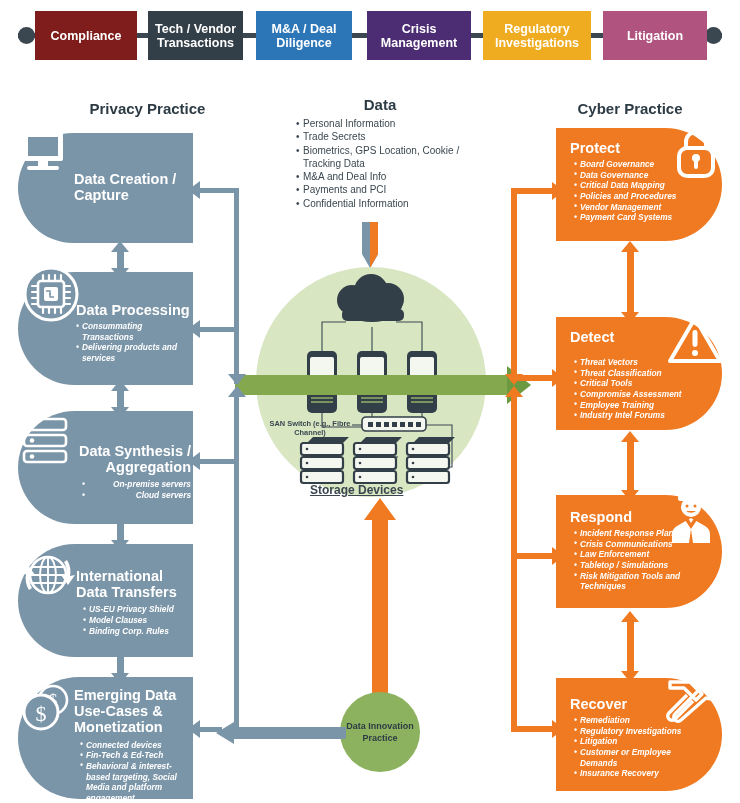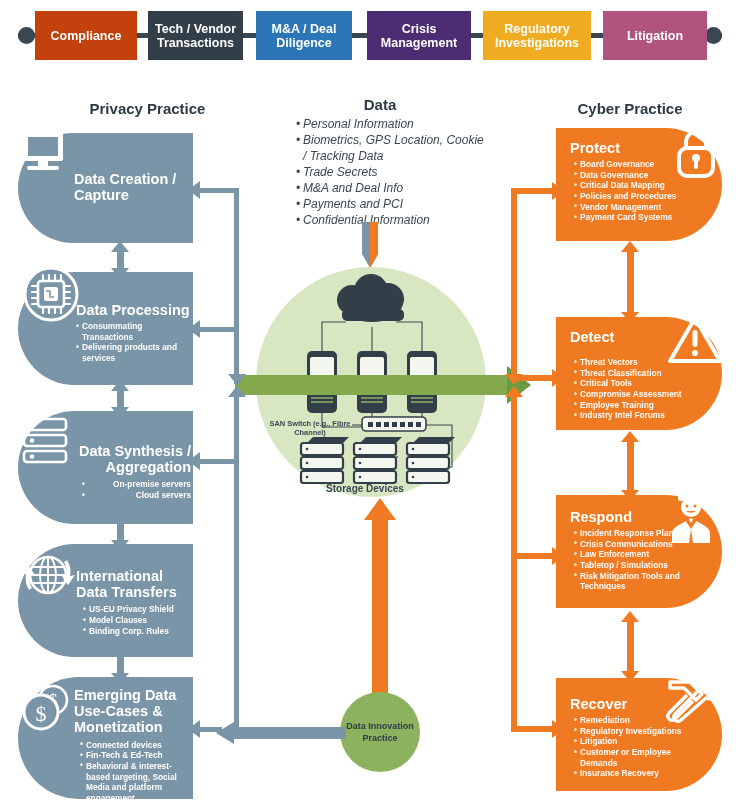--- a/index.html
+++ b/index.html
@@ -42,21 +42,21 @@
   
   .panel { position:absolute; color:#fff; }
   .panel .shape { position:absolute; inset:0; }
   .panel .body { position:absolute; z-index:3; }
   .panel h3 {
     font-size:14.5px; font-weight:700; line-height:1.12; margin-bottom:3px;
   }
   .panel ul { list-style:none; }
   .panel li {
     font-size:8.3px; line-height:1.28; font-weight:600;
-    padding-left:6px; position:relative;
+    padding-left:6px; position:relative;font-style:italic;
   }
   .panel li::before {
     content:"\2022"; position:absolute; left:0; top:-0.5px;
   }
   .panel .icon {
     position:absolute; z-index:4;
   }
 
   .left-panel .shape {
     background:#7b95a8;
@@ -70,22 +70,22 @@
   
   #datahead {
     position:absolute; left:290px; top:96px; width:180px;
     text-align:center; font-size:15px; font-weight:700; color:#2d3b45;
   }
   #datalist {
     position:absolute; left:296px; top:117px; width:190px;
     list-style:none;
   }
   #datalist li {
-    font-size:12px; line-height:1.33; color:#3a4750;
-    padding-left:7px; position:relative;font-style:italic;
+    font-size:10px; line-height:1.33; color:#3a4750;
+    padding-left:7px; position:relative;
   }
   #datalist li::before { content:"\2022"; position:absolute; left:0; }
 
   
   #greencircle {
     position:absolute; left:256px; top:267px; width:230px; height:230px;
     border-radius:50%; background:#d8e6c2;
   }
   #greenbar {
     position:absolute; left:235px; top:375px; width:272px; height:20px;
@@ -98,21 +98,21 @@
     border-bottom:19px solid transparent;
     border-left:24px solid #6b9a41;
   }
   .san-label {
     position:absolute; left:264px; top:419px; width:92px;
     text-align:center; font-size:7.4px; font-weight:700;
     color:#3a4750; line-height:1.25;
   }
   .storage-label {
     position:absolute; left:310px; top:483px; width:110px;
-    text-align:center; font-size:10px; font-weight:700; color:#3a4750;
+    text-align:left; font-size:12px; font-weight:700; color:#3a4750;text-decoration:underline;
   }
 
   
   #innov {
     position:absolute; left:340px; top:692px; width:80px; height:80px;
     border-radius:50%; background:#8cb25f;
     display:flex; align-items:center; justify-content:center;
     text-align:center; font-size:9px; font-weight:600;
     color:#2d3b45; line-height:1.35;
   }
@@ -135,21 +135,21 @@
   svg { display:block; overflow:visible; }
 </style>
 </head>
 <body>
 
 <div id="topbar">
   <div class="rail"></div>
   <div class="knob left"></div>
   <div class="knob right"></div>
 
-  <div class="pill" style="left:35px;width:102px;background:#c2410c;">
+  <div class="pill" style="left:35px;width:102px;background:#7f1d1d;">
     <span>Compliance</span>
   </div>
   <div class="pill" style="left:148px;width:95px;background:#333f48;">
     <span>Tech / Vendor Transactions</span>
   </div>
   <div class="pill" style="left:256px;width:96px;background:#2c76b8;">
     <span>M&amp;A / Deal Diligence</span>
   </div>
   <div class="pill" style="left:367px;width:104px;background:#4c2c72;">
     <span>Crisis Management</span>
@@ -161,22 +161,22 @@
     <span>Litigation</span>
   </div>
 </div>
 
 <div class="colhead" style="left:40px;top:100px;width:215px;">Privacy Practice</div>
 <div id="datahead">Data</div>
 <div class="colhead" style="left:530px;top:100px;width:200px;">Cyber Practice</div>
 
 <ul id="datalist">
   <li>Personal Information</li>
+  <li>Trade Secrets</li>
   <li>Biometrics, GPS Location, Cookie / Tracking Data</li>
-  <li>Trade Secrets</li>
   <li>M&amp;A and Deal Info</li>
   <li>Payments and PCI</li>
   <li>Confidential Information</li>
 </ul>
 
 <div style="position:absolute;left:357px;top:222px;width:26px;height:48px;">
   <svg width="26" height="48" viewBox="0 0 26 48">
     <path d="M5,0 H13 V32 H21 L13,46 Z" fill="#7b95a8"></path>
     <path d="M13,0 H21 V32 H21 L13,46 Z" fill="#7b95a8"></path>
     <path d="M13,0 H21 V32 L13,46 Z" fill="#f07a21"></path>

